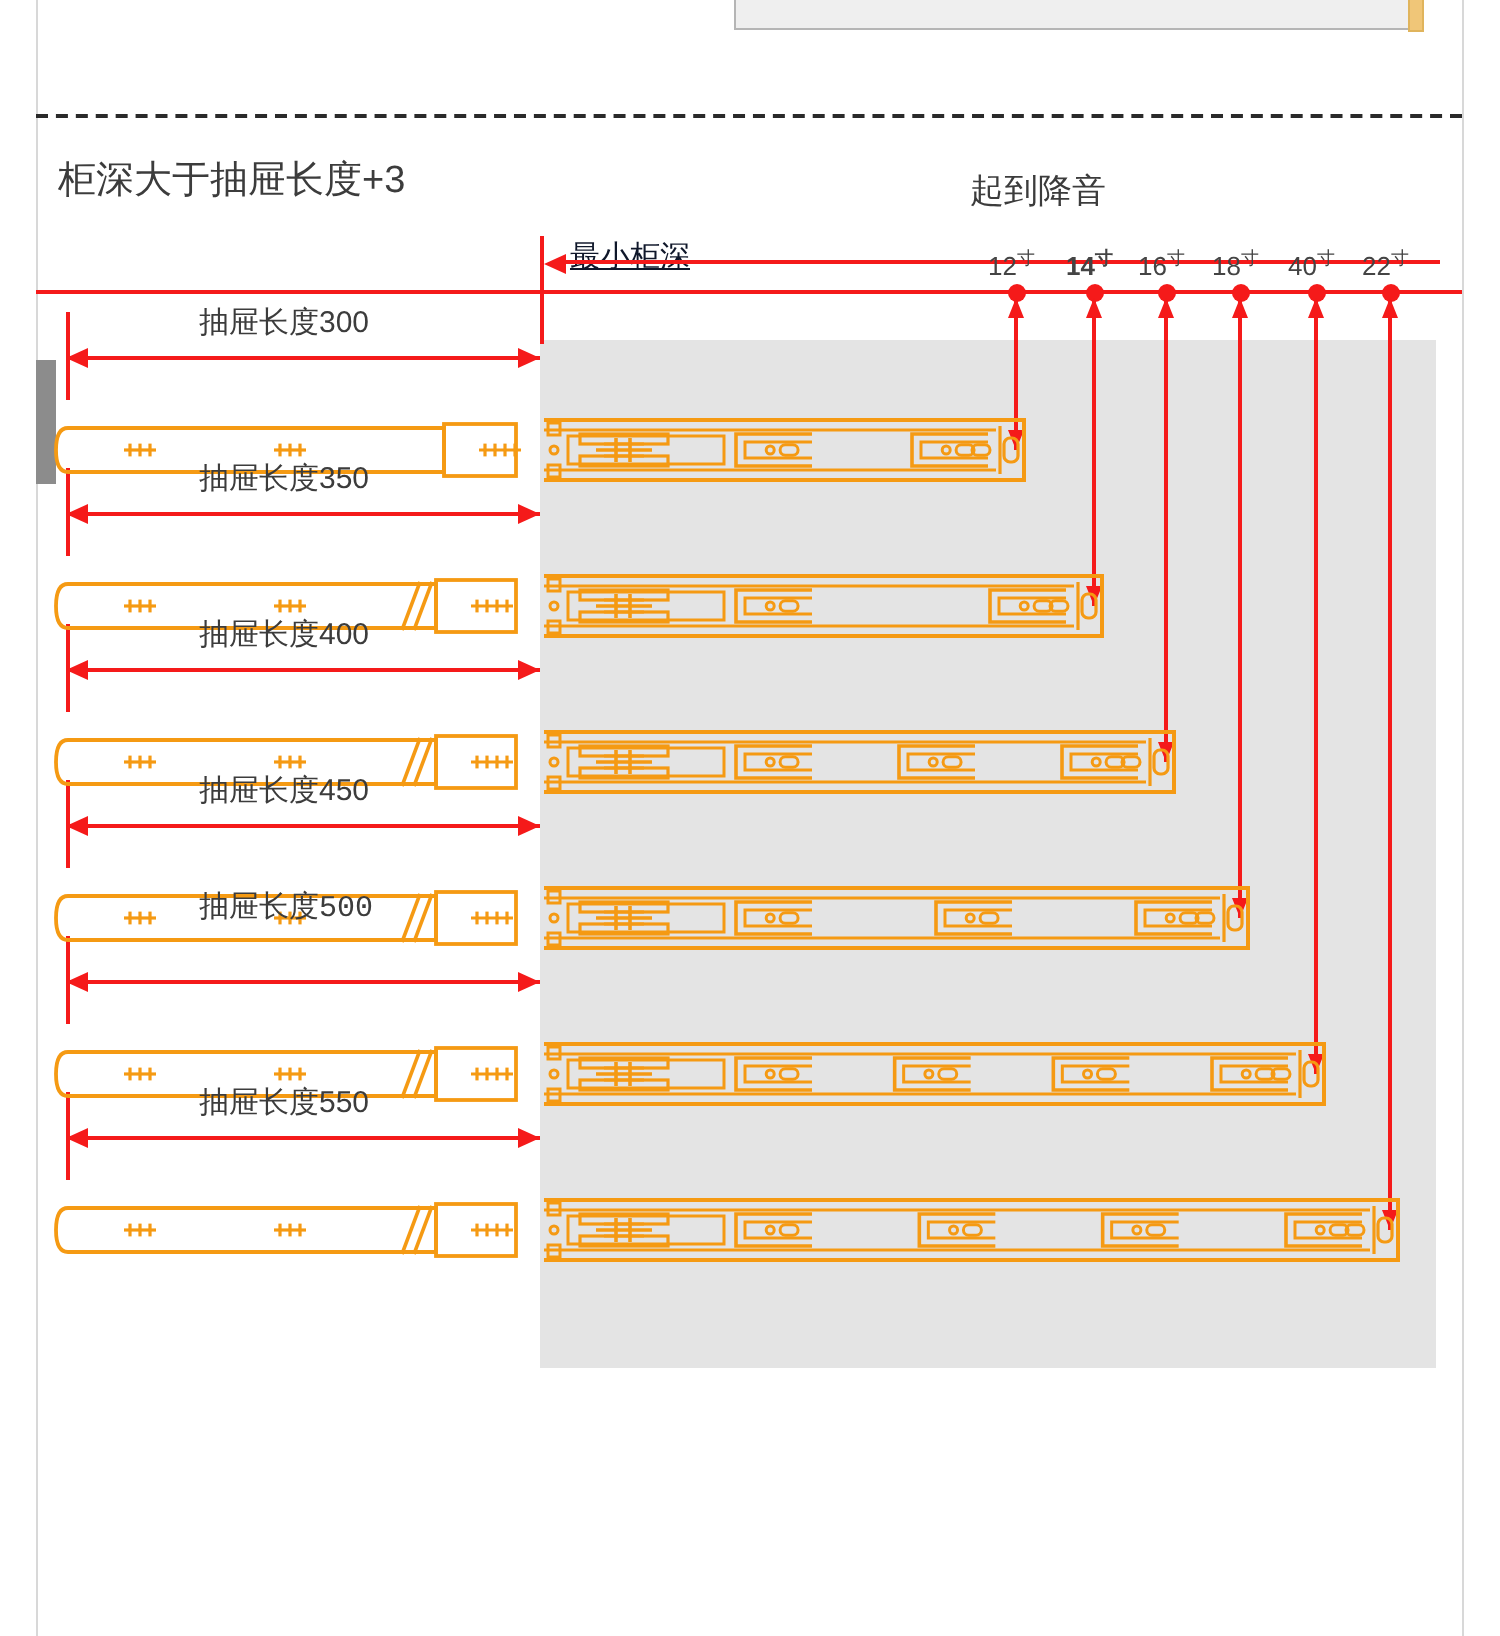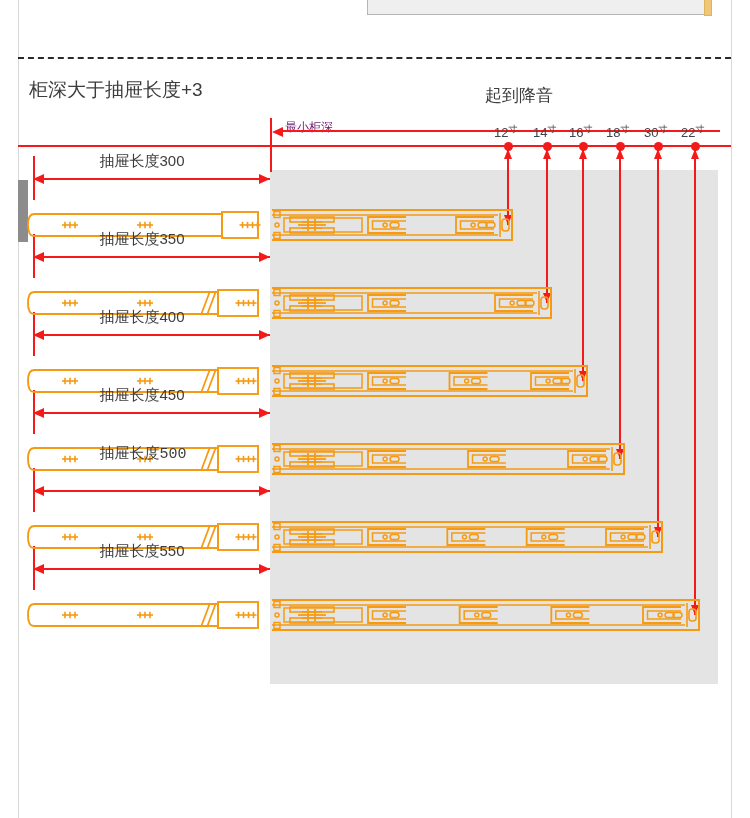--- a/index.html
+++ b/index.html
@@ -20,21 +20,21 @@
     background:#efefef;border:1px solid #b5b5b5;box-sizing:border-box;}
   .top-panel-tab{position:absolute;left:704px;top:-36px;width:8px;height:52px;
     background:#f0c678;border:1px solid #e0b45c;box-sizing:border-box;}
 
   .dashed-divider{position:absolute;left:18px;top:57px;width:713px;height:0;
     border-top:2px dashed #2a2a2a;}
 
   
   .title-left{position:absolute;left:29px;top:77px;font-size:19px;color:#3c3c3c;white-space:nowrap;}
   .title-right{position:absolute;left:485px;top:84px;font-size:17px;color:#3c3c3c;white-space:nowrap;}
-  .label-mincab{position:absolute;left:285px;top:119px;font-size:12px;color:#701a75;white-space:nowrap;}
+  .label-mincab{position:absolute;left:285px;top:119px;font-size:15px;color:#0f172a;white-space:nowrap;text-decoration:underline;}
 
   
   .gray-band{position:absolute;left:270px;top:170px;width:448px;height:514px;background:#e4e4e4;}
 
   
   .cab-front{position:absolute;left:18px;top:180px;width:10px;height:62px;background:#8c8c8c;}
 
   
   .rl{position:absolute;background:#f51a1a;}
 
@@ -77,27 +77,27 @@
   <div class="cab-front"></div>
 
   <div id="red-layer">
       <div class="rl" style="left: 18px; top: 145px; width: 713px; height: 2px;"></div>
       <div class="rl" style="left: 270px; top: 118px; width: 2px; height: 54px;"></div>
       <div class="rl" style="left: 280px; top: 130px; width: 440px; height: 2px;"></div>
       <div class="ah ah-left" style="left: 272px; top: 127px;"></div>
       <div class="spec-dot" style="left: 504px; top: 141.5px;"></div>
       <div class="spec-label" style="left: 494px; top: 123px; text-align: right;"><span>12</span><span class="cun">寸</span></div>
       <div class="spec-dot" style="left: 543px; top: 141.5px;"></div>
-      <div class="spec-label" style="left: 533px; top: 123px;"><span>14</span><span class="cun">寸</span></div>
+      <div class="spec-label" style="left: 533px; top: 123px; font-weight: bold;"><span>14</span><span class="cun">寸</span></div>
       <div class="spec-dot" style="left: 579px; top: 141.5px;"></div>
       <div class="spec-label" style="left: 569px; top: 123px;"><span>16</span><span class="cun">寸</span></div>
       <div class="spec-dot" style="left: 616px; top: 141.5px;"></div>
       <div class="spec-label" style="left: 606px; top: 123px;"><span>18</span><span class="cun">寸</span></div>
       <div class="spec-dot" style="left: 654px; top: 141.5px;"></div>
-      <div class="spec-label" style="left: 644px; top: 123px;"><span>30</span><span class="cun">寸</span></div>
+      <div class="spec-label" style="left: 644px; top: 123px;"><span>40</span><span class="cun">寸</span></div>
       <div class="spec-dot" style="left: 691px; top: 141.5px;"></div>
       <div class="spec-label" style="left: 681px; top: 123px;"><span>22</span><span class="cun">寸</span></div>
       <div class="rl" style="left: 33px; top: 178px; width: 237px; height: 2px;"></div>
       <div class="ah ah-left" style="left: 33px; top: 174px;"></div>
       <div class="ah ah-right" style="left: 259px; top: 174px;"></div>
       <div class="rl" style="left: 33px; top: 156px; width: 2px; height: 44px;"></div>
       <div class="rl" style="left: 507px; top: 149px; width: 2px; height: 76px;"></div>
       <div class="ah ah-up" style="left: 503.5px; top: 149px;"></div>
       <div class="ah ah-down" style="left: 503.5px; top: 215px;"></div>
       <div class="rl" style="left: 33px; top: 256px; width: 237px; height: 2px;"></div>

